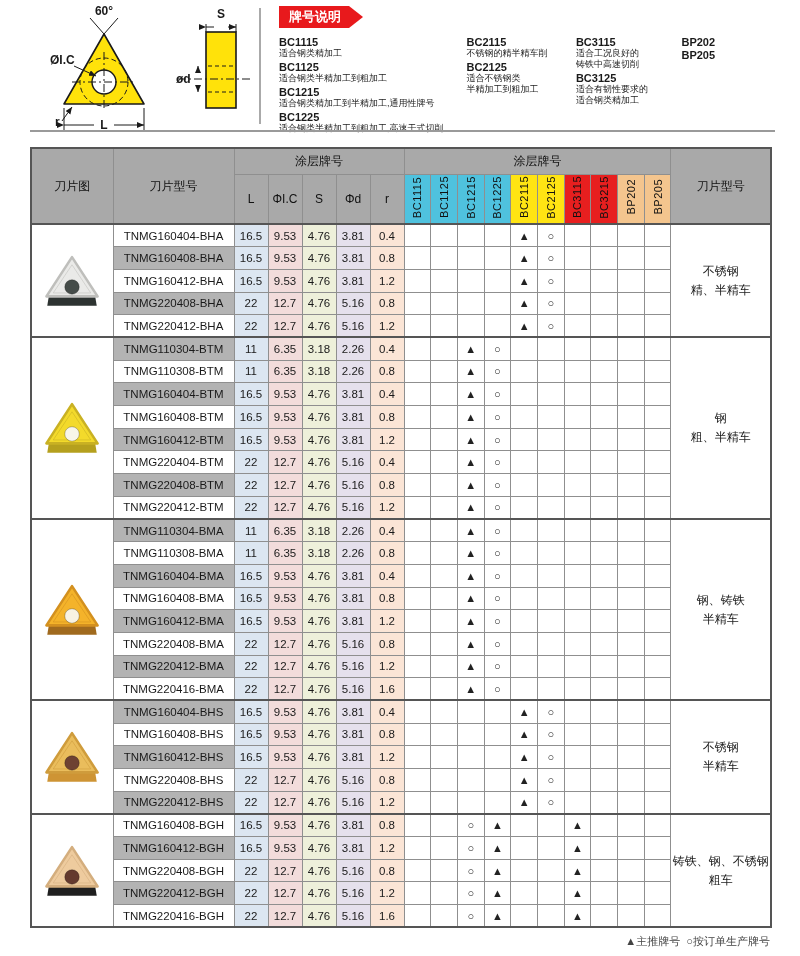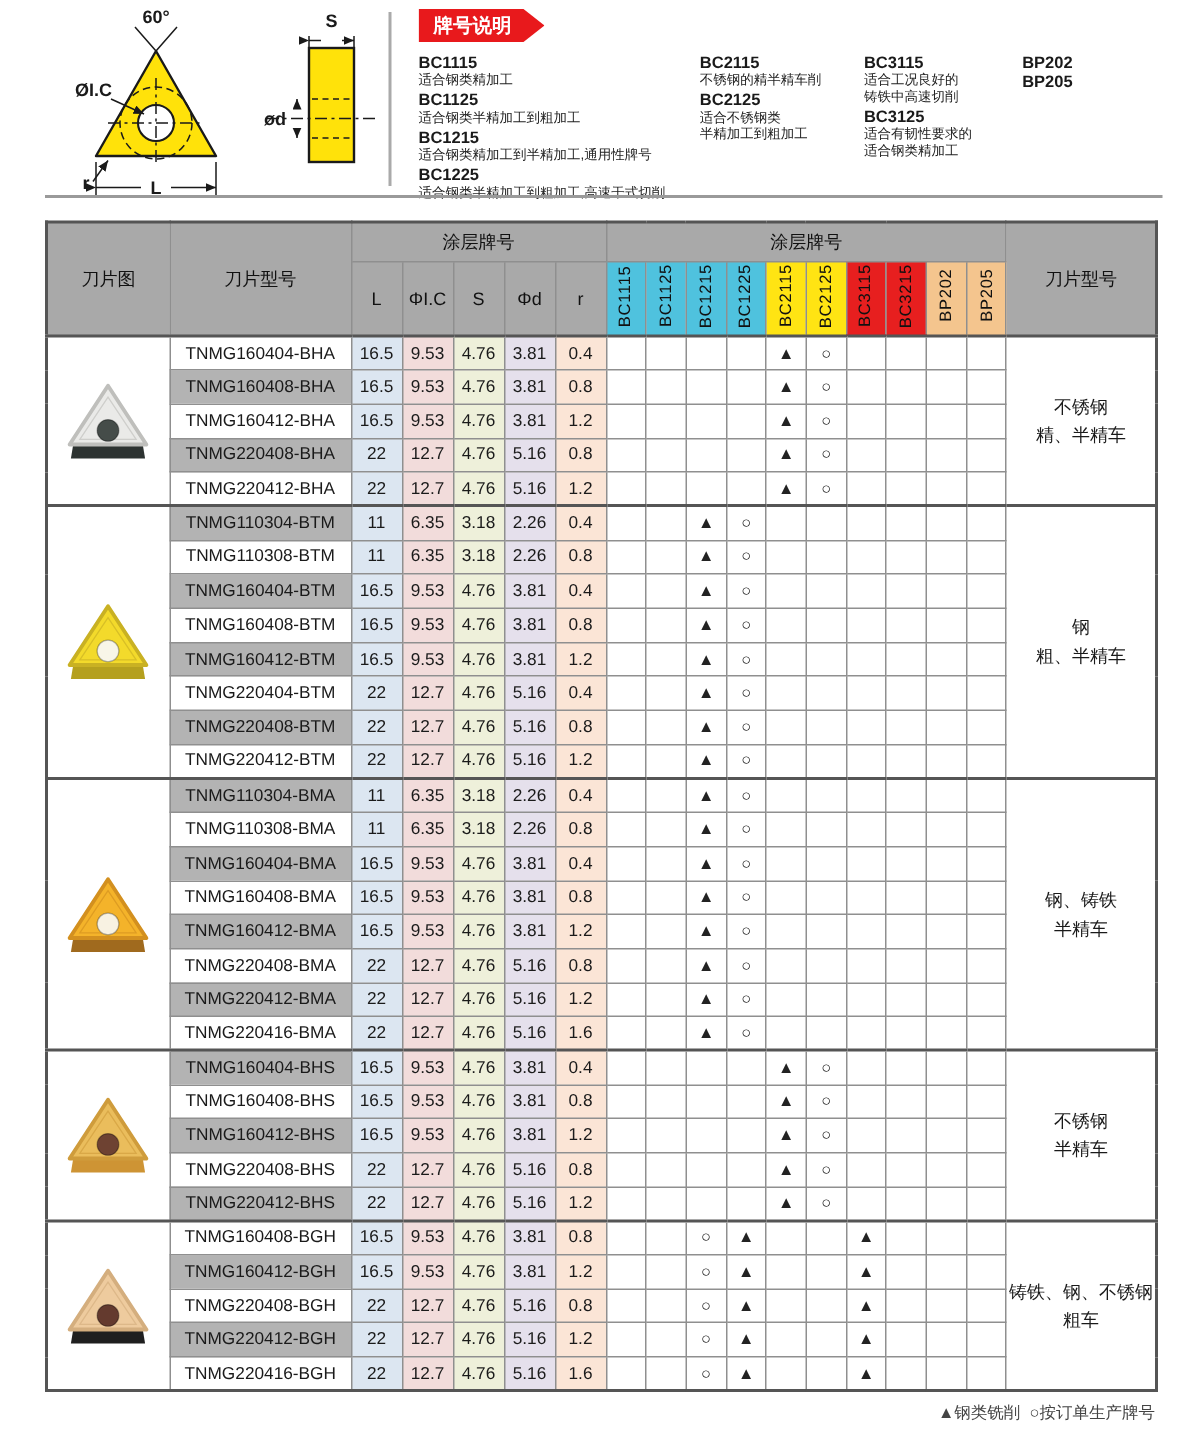--- a/index.html
+++ b/index.html
@@ -801,13 +801,13 @@
         <td class="mark-td"></td>
         <td class="mark-td"></td>
         <td class="mark-td">▲</td>
         <td class="mark-td"></td>
         <td class="mark-td"></td>
         <td class="mark-td"></td>
       </tr>
     </tbody>
   </table>
 
-<div class="footnote">▲钢类铣削  ○按订单生产牌号</div>
+<div class="footnote">▲主推牌号  ○按订单生产牌号</div>
 
 </body></html>

